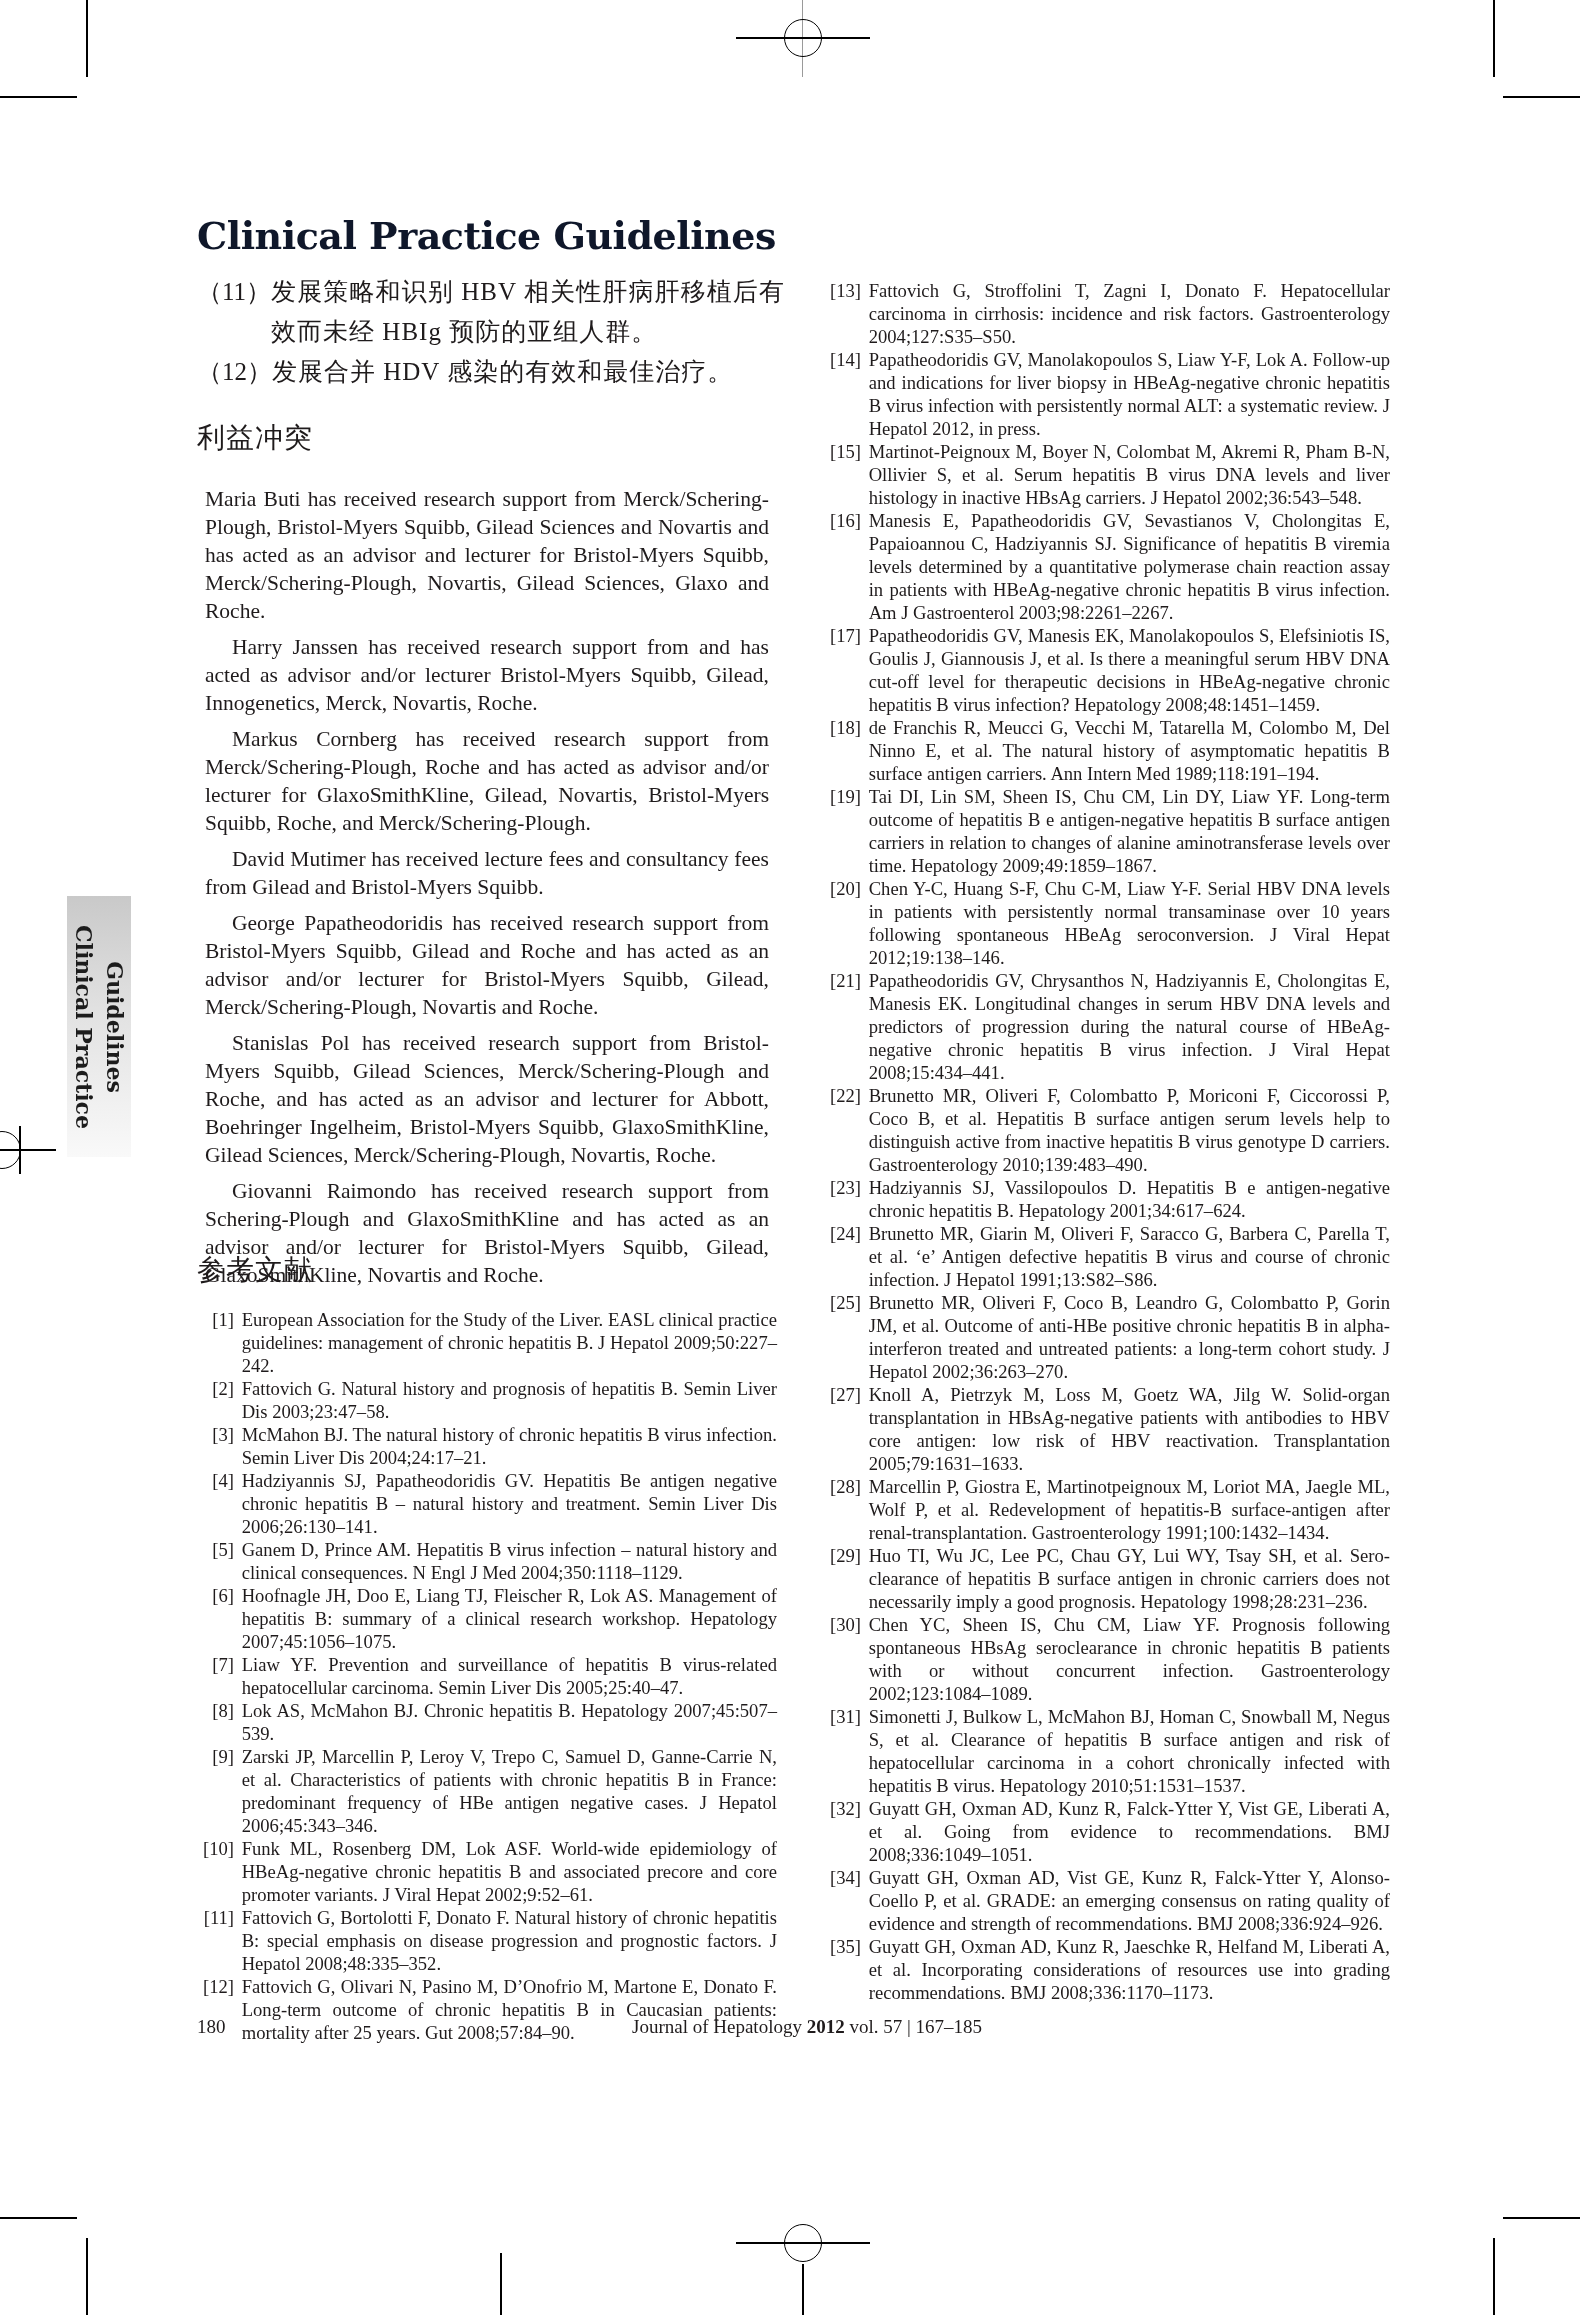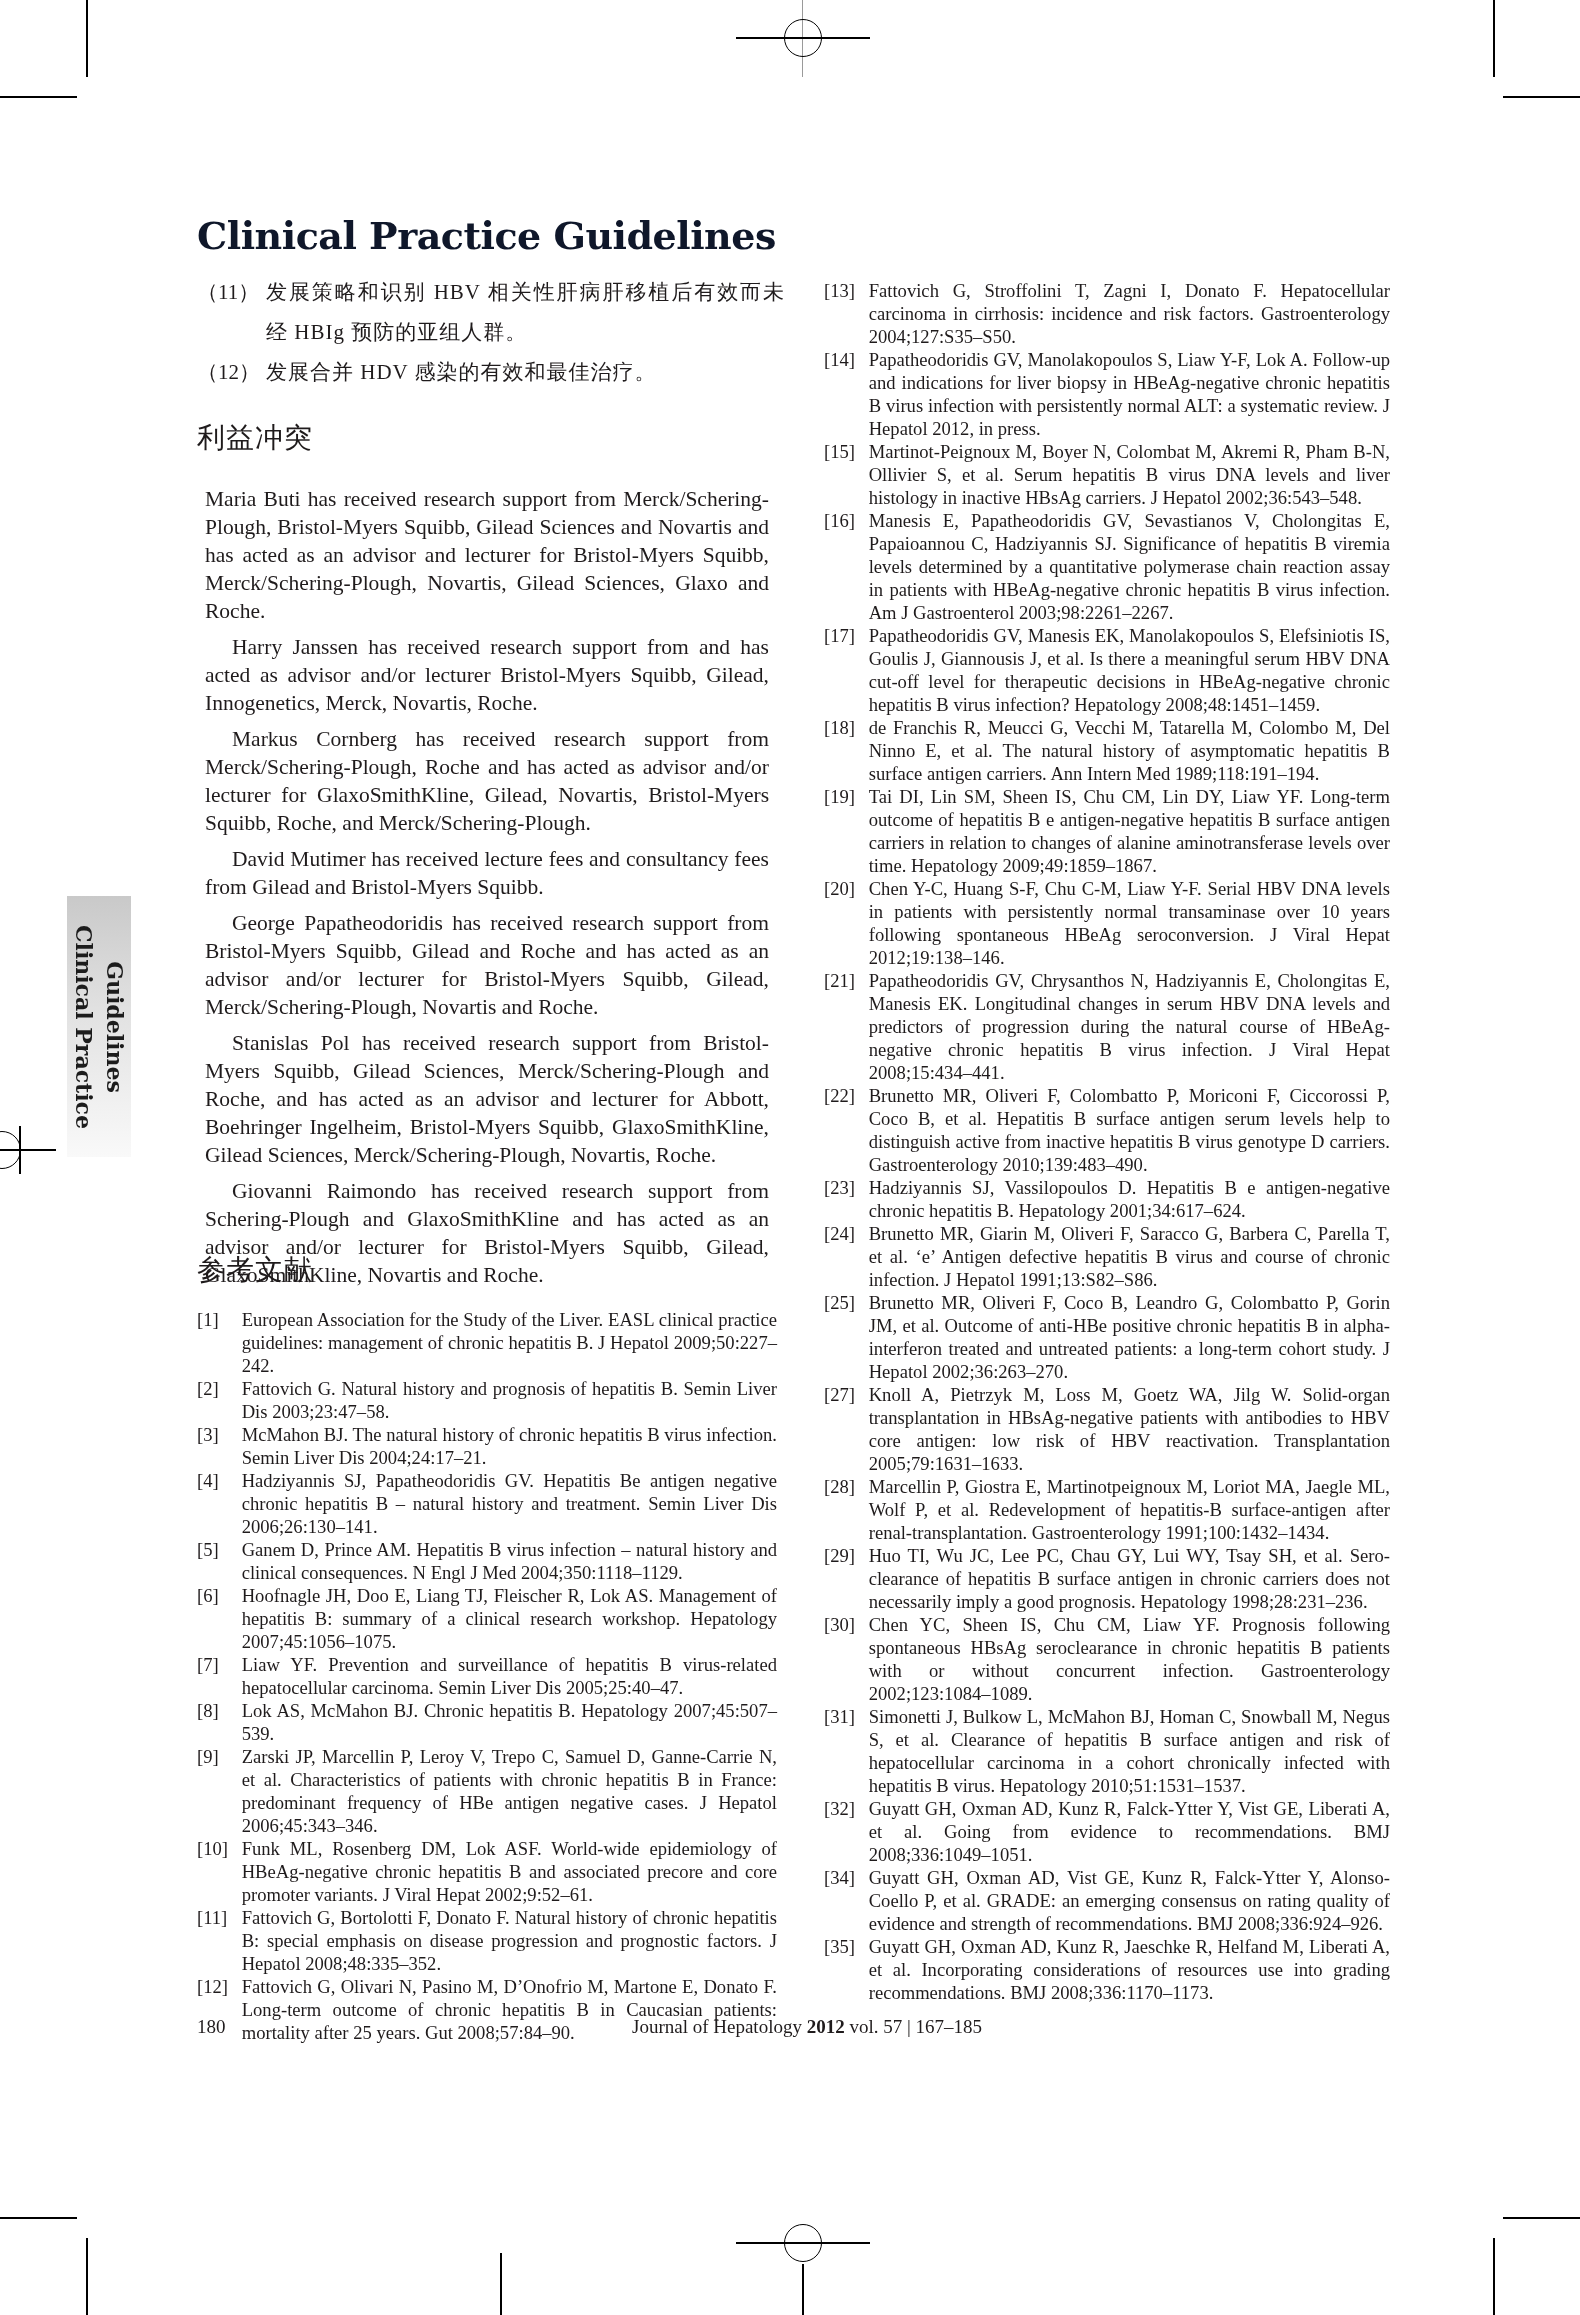--- a/index.html
+++ b/index.html
@@ -21,21 +21,21 @@
   .hairline{position:absolute;background:#9a9a9a;}
   
   .page-title{
     position:absolute;left:197px;top:215px;
     font-family:"DejaVu Serif", serif;
     font-size:38px;font-weight:bold;line-height:1.1;
     letter-spacing:-0.5px;
   }
   
   .cjk-list{position:absolute;left:197px;top:272px;width:588px;}
-  .cjk-item{display:flex;font-size:21px;line-height:40px;}
+  .cjk-item{display:flex;font-size:25px;line-height:40px;}
   .cjk-num{flex:0 0 69px;}
   .cjk-text{flex:1;text-align:justify;letter-spacing:1px;}
   
   .cjk-heading{
     position:absolute;left:197px;
     font-size:28px;line-height:1.2;letter-spacing:1px;
   }
   .heading-conflict{top:421px;}
   .heading-refs{top:1253px;}
   
@@ -46,21 +46,21 @@
   .paras p{margin:8px;}
   .paras p + p{text-indent:27px;}
   
   .ref-list{
     position:absolute;
     font-size:18.6px;line-height:23px;
   }
   .ref-list-left{left:197px;top:1308px;width:580px;}
   .ref-list-right{left:824px;top:279px;width:566px;}
   .ref{display:flex;margin:0;}
-  .ref-num{flex:0 0 37px;padding-right:7.7px;box-sizing:content-box;}
+  .ref-num{flex:0 0 37px;text-align:right;padding-right:7.7px;box-sizing:content-box;}
   .ref-text{flex:1;text-align:justify;}
   
   .side-tab{
     position:absolute;left:67px;top:896px;width:64px;height:261px;
     background:linear-gradient(180deg,#c9c9c9 0%,#e2e2e2 45%,#f9f9f9 100%);
   }
   .tab-line{
     position:absolute;top:50%;left:50%;
     white-space:nowrap;
     font-family:"DejaVu Serif", serif;

